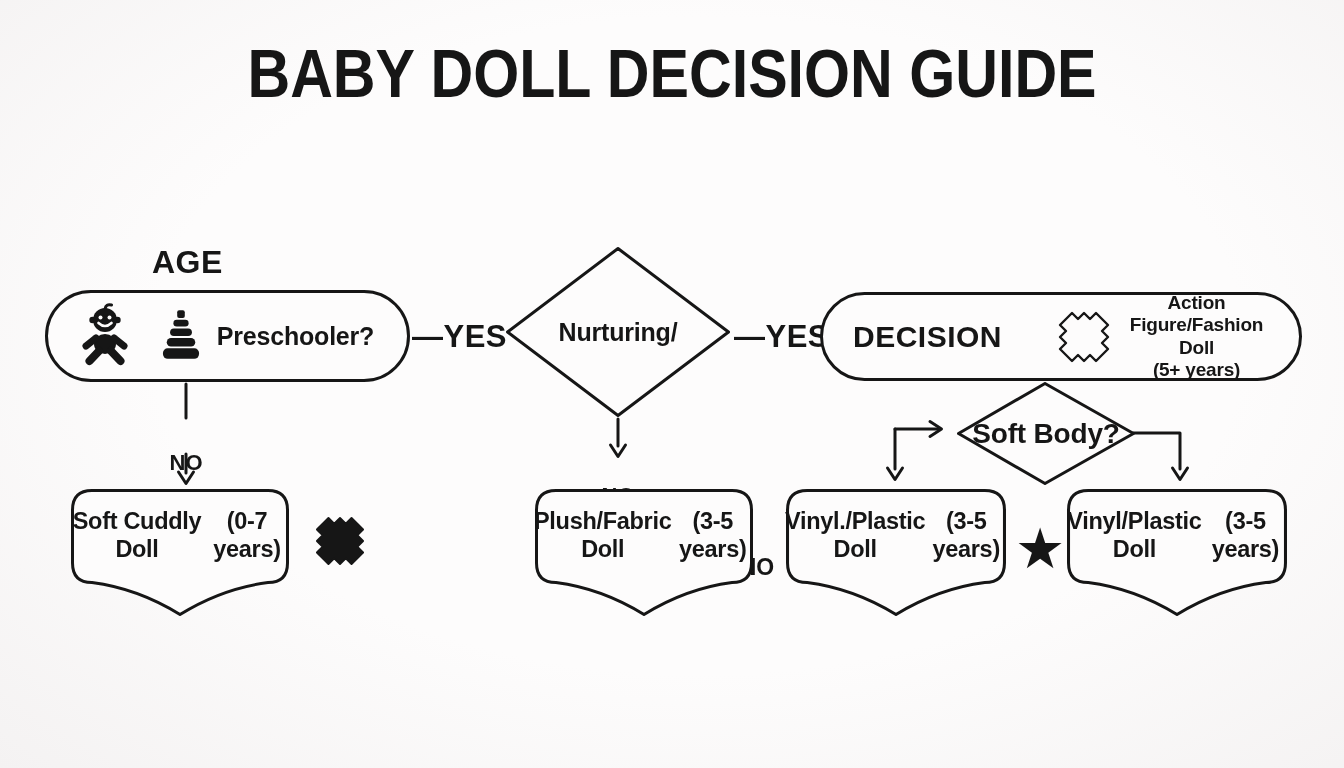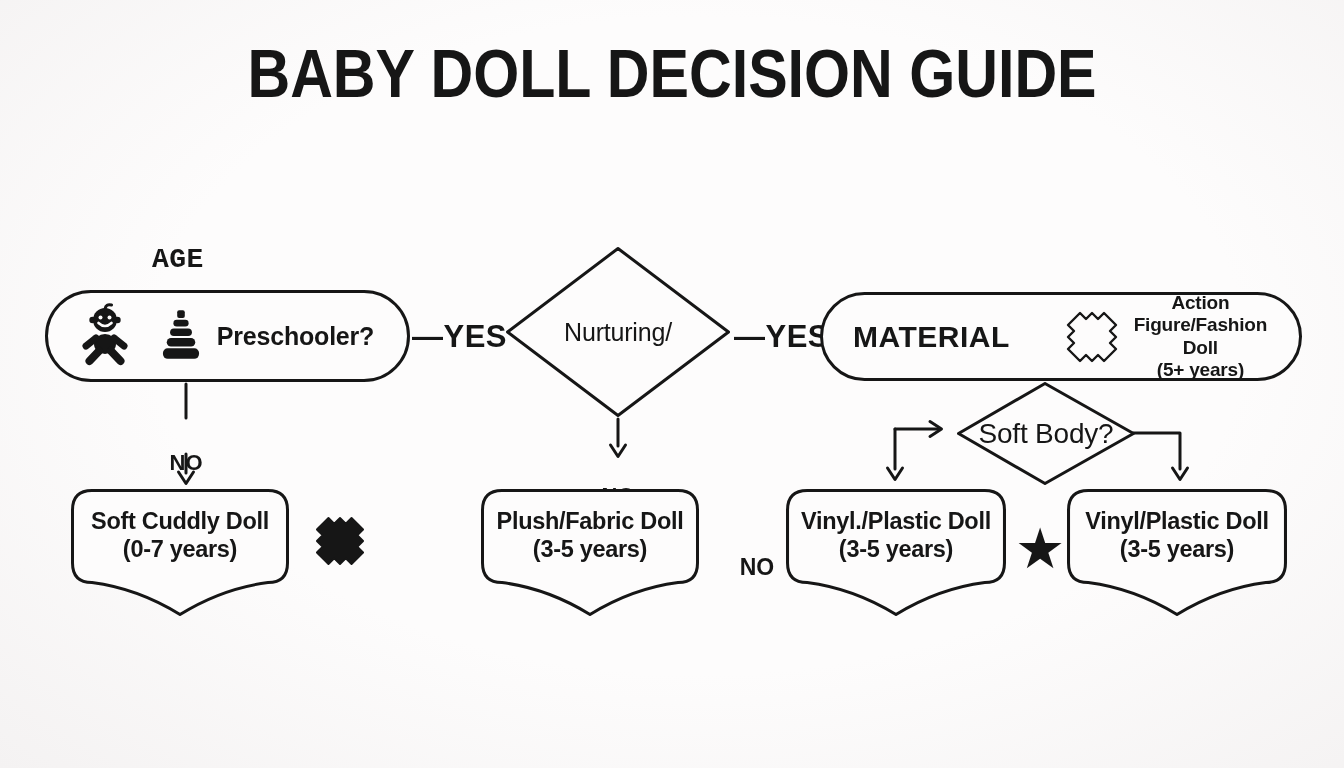--- a/index.html
+++ b/index.html
@@ -16,21 +16,21 @@
   
   .title {
     left: 0; top: 34px; width: 100%;
     text-align: center;
     font-size: 68px; font-weight: 800; letter-spacing: 0px;
     transform: scaleX(0.87);
     white-space: nowrap;
   }
 
   
-  .section-label { font-weight: 800; font-size: 28px; letter-spacing: 0.5px; font-family: Liberation Mono, monospace; }
+  .section-label { font-weight: 800; font-size: 32px; letter-spacing: 0.5px; }
 
   
   .pill {
     border: 3.2px solid var(--ink, #161616);
     border-radius: 48px;
     background: #fdfcfc;
     display: flex; align-items: center;
     box-sizing: border-box;
   }
   .pill-q-text {
@@ -38,30 +38,30 @@
     font-weight: 800; font-size: 25px; line-height: 1.12;
     letter-spacing: -0.2px;
   }
 
   
   .diamond-wrap { }
   .diamond-wrap svg { position: absolute; left: 0; top: 0; }
   .diamond-text {
     position: absolute; left: 0; top: 0; right: 0; bottom: 0;
     display: flex; align-items: center; justify-content: center;
-    font-weight: 400; font-size: 25px; line-height: 1.12; text-align: center;
+    font-weight: 700; font-size: 25px; line-height: 1.12; text-align: center;
     letter-spacing: -0.2px;
   }
 
   
   .result { }
   .result svg { position: absolute; left: 0; top: 0; width: 100%; height: 100%; }
   .result-text {
     position: absolute; left: 0; top: 0; right: 0; bottom: 34px;
-    display: flex; flex-direction: column; align-items: center; justify-content: center;
+    display: flex; flex-direction: row; align-items: center; justify-content: center;
     font-weight: 800; font-size: 23.5px; line-height: 1.18; text-align: center;
     letter-spacing: -0.3px;
   }
 
   
   .edge-label {
     font-weight: 700; font-size: 31px; letter-spacing: 0.5px;
     white-space: nowrap;
   }
   .no-label {
@@ -152,21 +152,21 @@
       <polygon class="shape" points="113,2.5 223.5,86 113,169.5 2.5,86"></polygon>
     </svg>
     <div class="diamond-text">
       <div>Nurturing/</div>
     </div>
   </div>
 
   <div class="abs edge-label" style="left:734px; top:319px;">—YES →</div>
 
   <div class="abs pill" style="left:820px; top:292px; width:482px; height:89px; padding:0 16px 0 30px;">
-    <span class="mat-label">MATERIAL</span>
+    <span class="mat-label">DECISION</span>
     <span style="display:block; width:52px; height:52px; margin-left:56px;">
       <svg width="52" height="52" viewBox="0 0 52 52">
         <polygon points="8,8 14,2 20,8 26,2 32,8 38,2 44,8 50,14 44,20 50,26 44,32 50,38 44,44 38,50 32,44 26,50 20,44 14,50 8,44 2,38 8,32 2,26 8,20 2,14" fill="#fdfcfc" stroke="#161616" stroke-width="2.4" stroke-linejoin="round"></polygon>
       </svg>
     </span>
     <div class="mat-result">
       <div>Action Figure/Fashion Doll</div>
       <div>(5+ years)</div>
     </div>
   </div>
@@ -191,21 +191,21 @@
       <div>(0-7 years)</div>
     </div>
   </div>
 
   <span class="abs" style="left:315px; top:515px; width:50px; height:52px;">
     <svg width="50" height="52" viewBox="0 0 52 52">
       <polygon points="8,8 14,2 20,8 26,2 32,8 38,2 44,8 50,14 44,20 50,26 44,32 50,38 44,44 38,50 32,44 26,50 20,44 14,50 8,44 2,38 8,32 2,26 8,20 2,14" fill="#161616" stroke="#161616" stroke-width="2" stroke-linejoin="round"></polygon>
     </svg>
   </span>
 
-  <div class="abs result" style="left:480px; top:488px; width:220px; height:130px;">
+  <div class="abs result" style="left:534px; top:488px; width:220px; height:130px;">
     <svg viewBox="0 0 220 130" preserveAspectRatio="none">
       <path class="shape" d="M22,2.5 H198 Q217.5,2.5 217.5,22 V75 Q217.5,94.5 198,94.5 Q152,100.5 110,126.5 Q68,100.5 22,94.5 Q2.5,94.5 2.5,75 V22 Q2.5,2.5 22,2.5 Z"></path>
     </svg>
     <div class="result-text">
       <div>Plush/Fabric Doll</div>
       <div>(3-5 years)</div>
     </div>
   </div>
 
   <div class="abs result" style="left:785px; top:488px; width:222px; height:130px;">

